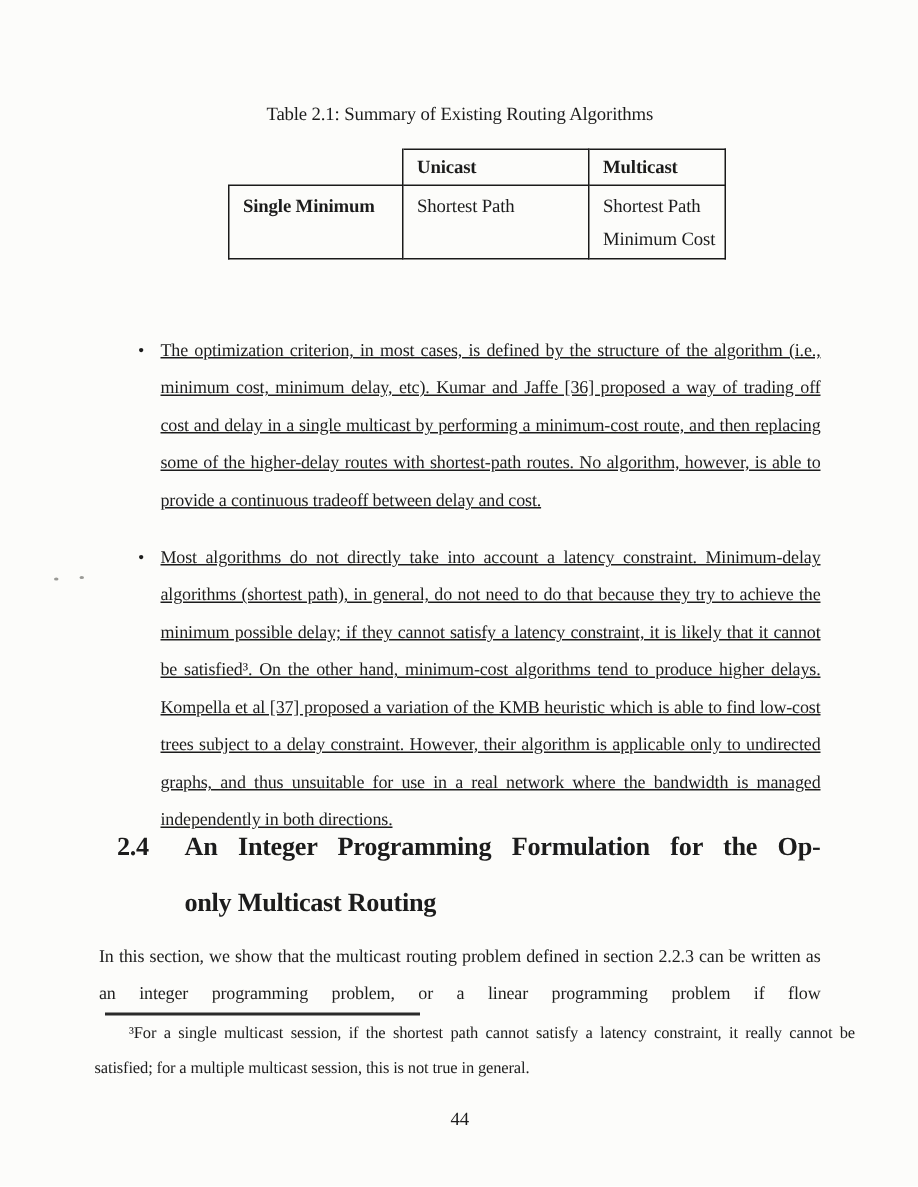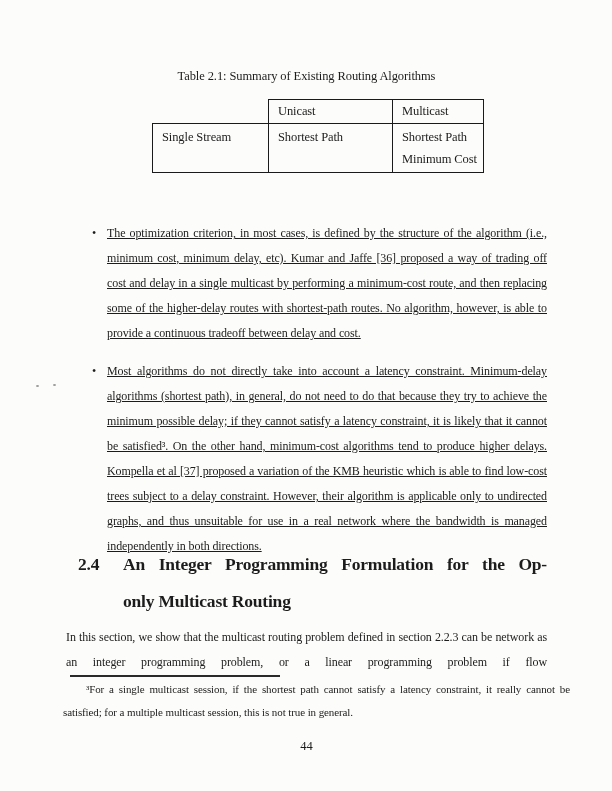--- a/index.html
+++ b/index.html
@@ -32,21 +32,21 @@
     font-size: 12.5px;
     letter-spacing: -0.1px;
   }
   .rtable td {
     border: 1.5px solid #1a1a1a;
     vertical-align: top;
     padding: 2px 6px 2px 9px;
     line-height: 22px;
   }
   .rtable td.corner { border-top: none; border-left: none; }
-  .rtable td.bold { font-weight: 400; }
+  .rtable td.bold { font-weight: 700; }
   .rtable tr.hdr td { height: 23px; line-height: 19px; padding-top: 2px; }
   .rtable tr.body-row td { height: 45px; }
 
   
   .bullets {
     position: absolute;
     left: 92px; top: 221px; width: 455px;
     list-style: none;
     font-size: 12px;
     line-height: 25px;
@@ -133,21 +133,21 @@
       <col style="width:124px">
       <col style="width:91px">
     </colgroup>
     <tbody>
         <tr class="hdr">
       <td class="corner"></td>
       <td class="bold">Unicast</td>
       <td class="bold">Multicast</td>
     </tr>
     <tr class="body-row">
-      <td class="bold">Single Stream</td>
+      <td class="bold">Single Minimum</td>
       <td>
         <div>Shortest Path</div>
       </td>
       <td>
         <div>Shortest Path</div>
         <div>Minimum Cost</div>
       </td>
     </tr>
   </tbody>
     </table>
@@ -162,21 +162,21 @@
       <div class="btext">Most algorithms do not directly take into account a latency constraint. Minimum-delay algorithms (shortest path), in general, do not need to do that because they try to achieve the minimum possible delay; if they cannot satisfy a latency constraint, it is likely that it cannot be satisfied³. On the other hand, minimum-cost algorithms tend to produce higher delays. Kompella et al [37] proposed a variation of the KMB heuristic which is able to find low-cost trees subject to a delay constraint. However, their algorithm is applicable only to undirected graphs, and thus unsuitable for use in a real network where the bandwidth is managed independently in both directions.</div>
     </li>
   </ul>
 
   <div class="heading">
     <span class="secnum">2.4</span>
     <div class="hline1">An Integer Programming Formulation for the Op-</div>
     <div class="hline2">only Multicast Routing</div>
   </div>
 
-  <div class="bodypara">In this section, we show that the multicast routing problem defined in section 2.2.3 can be network as an integer programming problem, or a linear programming problem if flow</div>
+  <div class="bodypara">In this section, we show that the multicast routing problem defined in section 2.2.3 can be written as an integer programming problem, or a linear programming problem if flow</div>
 
   <div class="fnrule"></div>
   <div class="footnote">³For a single multicast session, if the shortest path cannot satisfy a latency constraint, it really cannot be satisfied; for a multiple multicast session, this is not true in general.</div>
 
   <div class="pagenum">44</div>
 
   <div class="dot d1"></div>
   <div class="dot d2"></div>
 
 </div>

